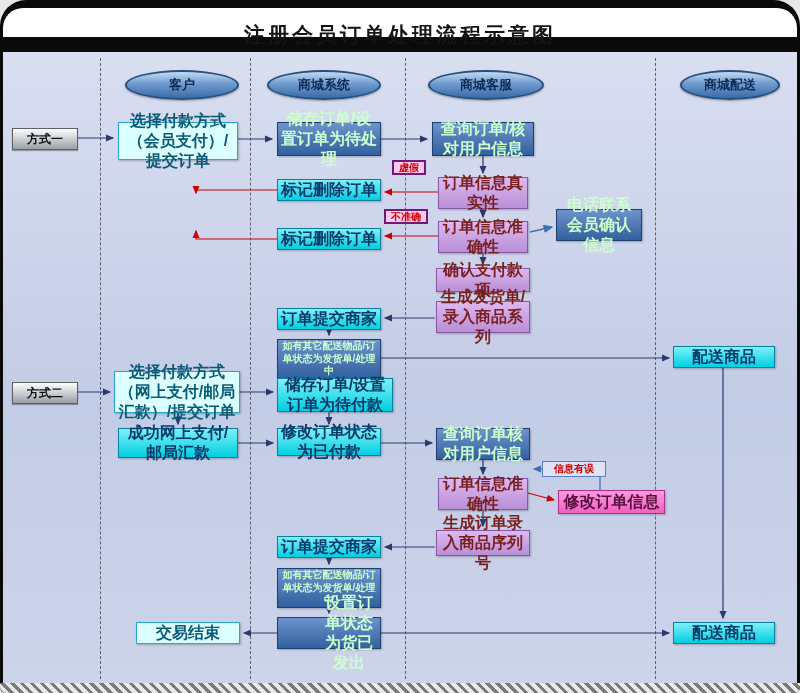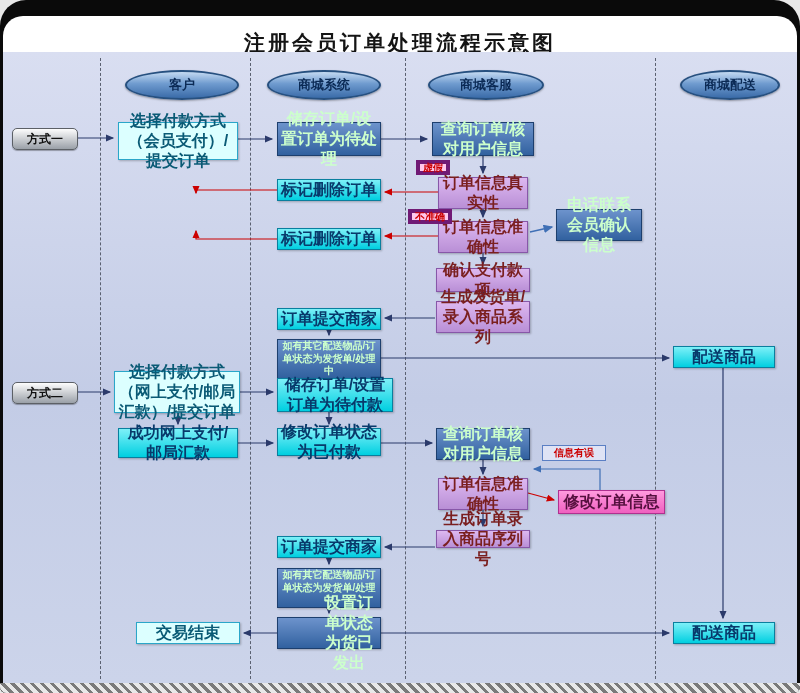--- a/index.html
+++ b/index.html
@@ -1,50 +1,50 @@
 <!DOCTYPE html>
 <html><head>
 <meta charset="utf-8">
 <style>
   html,body{margin:0;padding:0;background:#e8e8e8;}
   .frame{position:relative;width:800px;height:693px;background:#0a0a0a;
          border-radius:26px 26px 6px 6px;overflow:hidden;
          font-family:"Liberation Sans",sans-serif;}
-  .titlebar{position:absolute;left:3px;right:3px;top:16px;height:36px;
+  .titlebar{position:absolute;left:3px;right:3px;top:8px;height:29px;
             background:#ffffff;border-radius:20px 20px 0 0;}
   .title{text-align:center;padding-top:13px;font-family:"Liberation Serif",serif;
          font-size:21px;font-weight:bold;color:#141414;letter-spacing:3px;}
   .diagram-bg{position:absolute;left:3px;right:3px;top:52px;bottom:10px;
               background:linear-gradient(180deg,#dade f1,#c3cce6);
               background:linear-gradient(180deg,#d9def1 0%,#c3cce6 55%,#ccd4ea 100%);}
   .hatch{position:absolute;left:0;right:0;bottom:0;height:10px;
          background:repeating-linear-gradient(45deg,#7a7a7a 0 3px,#e8e8e8 3px 7px);}
   .vdash{position:absolute;top:58px;bottom:14px;width:0;border-left:1px dashed #5a6070;}
   .lane-header{position:absolute;height:26px;border-radius:50%;
                display:flex;align-items:center;justify-content:center;
                font-size:13px;font-weight:bold;color:#0b2a55;
                background:linear-gradient(180deg,#c4daf2 0%,#6f9bcf 45%,#3a6ba8 100%);
                border:2px solid #27507f;box-shadow:0 1px 2px rgba(0,0,0,.35);}
-  .method{position:absolute;width:64px;height:20px;border-radius:5px;
+  .method{position:absolute;width:64px;height:20px;border-radius:0;
           display:flex;align-items:center;justify-content:center;
           font-size:12px;font-weight:bold;color:#101010;
           background:linear-gradient(180deg,#fdfdfd,#9aa0a8);
           border:1px solid #5c6066;box-shadow:0 1px 1px rgba(0,0,0,.3);}
   .node{position:absolute;display:flex;align-items:center;justify-content:center;
         text-align:center;font-size:16px;line-height:1.25;padding:1px 3px;
         box-sizing:border-box;font-weight:bold;box-shadow:1px 1px 2px rgba(0,0,0,.25);}
   .cyan{background:linear-gradient(180deg,#7df0f8,#00cfe0);border:1px solid #0a7f9e;color:#083a6b;}
   .palecyan{background:#dcffff;border:1px solid #2aa6c9;color:#0a5a75;}
   .blue{background:linear-gradient(180deg,#6d93cc,#31619f);border:1px solid #1d3f6e;color:#ccffcc;}
   .purple{background:linear-gradient(180deg,#ddb8f0,#b98fd6);border:1px solid #8757a8;color:#7a1f1f;}
   .magenta{background:linear-gradient(180deg,#ff9ade,#f060c0);border:1px solid #b03090;color:#56103f;}
   .small{font-size:10px;}
   .elabel{position:absolute;display:flex;align-items:center;justify-content:center;
           font-size:10px;font-weight:bold;color:#cc0000;box-sizing:border-box;}
-  .elabel-pink{background:#ffc8ec;border:4px solid #701a75;margin-left:24px;}
+  .elabel-pink{background:#ffc8ec;border:2px solid #701a75;}
   .elabel-lav{background:#dfe3f5;border:1px solid #5b7fc4;}
   .arrows{position:absolute;left:0;top:0;width:800px;height:693px;pointer-events:none;}
 </style>
 </head>
 <body>
 
 <div class="frame">
 
   <div class="titlebar">
     <div class="title">注册会员订单处理流程示意图</div>
@@ -139,23 +139,23 @@
   <div class="elabel elabel-pink" style="left:392px;top:160px;width:34px;height:15px;">虚假</div>
   <div class="elabel elabel-pink" style="left:384px;top:209px;width:44px;height:15px;">不准确</div>
 
   <div class="node palecyan" style="left:114px;top:371px;width:126px;height:42px;">选择付款方式（网上支付/邮局汇款）/提交订单</div>
   <div class="node cyan" style="left:277px;top:378px;width:116px;height:34px;">储存订单/设置订单为待付款</div>
   <div class="node cyan" style="left:118px;top:428px;width:120px;height:30px;">成功网上支付/邮局汇款</div>
   <div class="node cyan" style="left:277px;top:428px;width:104px;height:28px;">修改订单状态为已付款</div>
   <div class="node blue" style="left:436px;top:428px;width:94px;height:32px;">查询订单核对用户信息</div>
   <div class="node purple" style="left:438px;top:478px;width:90px;height:32px;">订单信息准确性</div>
   <div class="node magenta" style="left:558px;top:490px;width:107px;height:24px;">修改订单信息</div>
-  <div class="node purple" style="left:436px;top:530px;width:94px;height:18px;">生成订单录入商品序列号</div>
+  <div class="node purple" style="left:436px;top:530px;width:94px;height:26px;">生成订单录入商品序列号</div>
   <div class="node cyan" style="left:277px;top:536px;width:104px;height:22px;">订单提交商家</div>
   <div class="node blue small" style="left:277px;top:568px;width:104px;height:40px;">如有其它配送物品/订单状态为发货单/处理中</div>
   <div class="node palecyan" style="left:136px;top:622px;width:104px;height:22px;">交易结束</div>
   <div class="node blue" style="left:277px;top:617px;width:104px;height:32px;padding-left:43px;">设置订单状态为货已发出</div>
   <div class="node cyan" style="left:673px;top:622px;width:102px;height:22px;">配送商品</div>
 
-  <div class="elabel elabel-lav" style="left:542px;top:445px;width:64px;height:16px;">信息有误</div>
+  <div class="elabel elabel-lav" style="left:542px;top:461px;width:64px;height:16px;">信息有误</div>
 
   <div class="hatch"></div>
 </div>
 
 </body></html>

